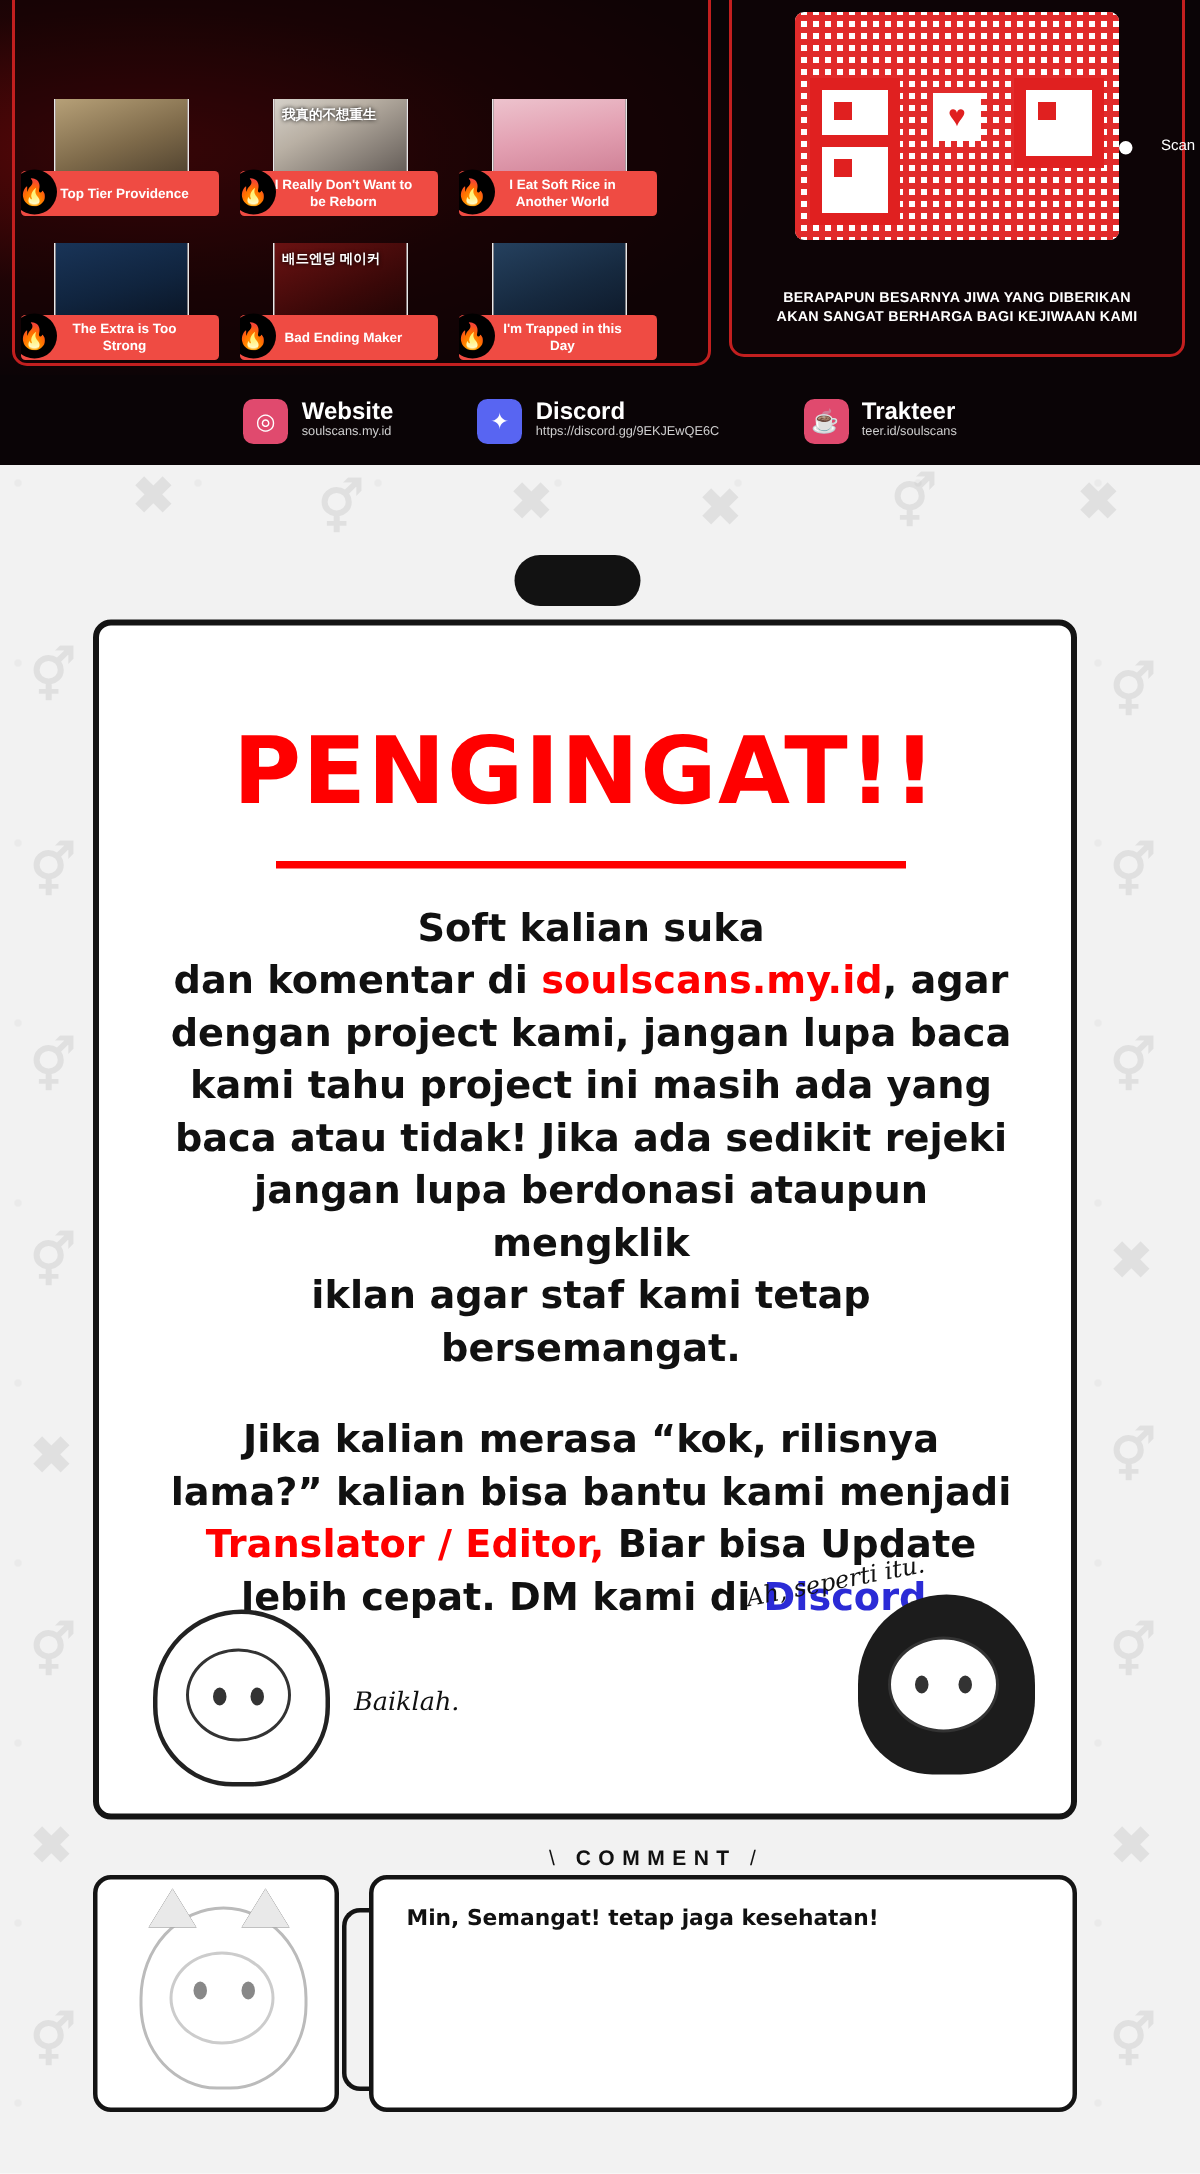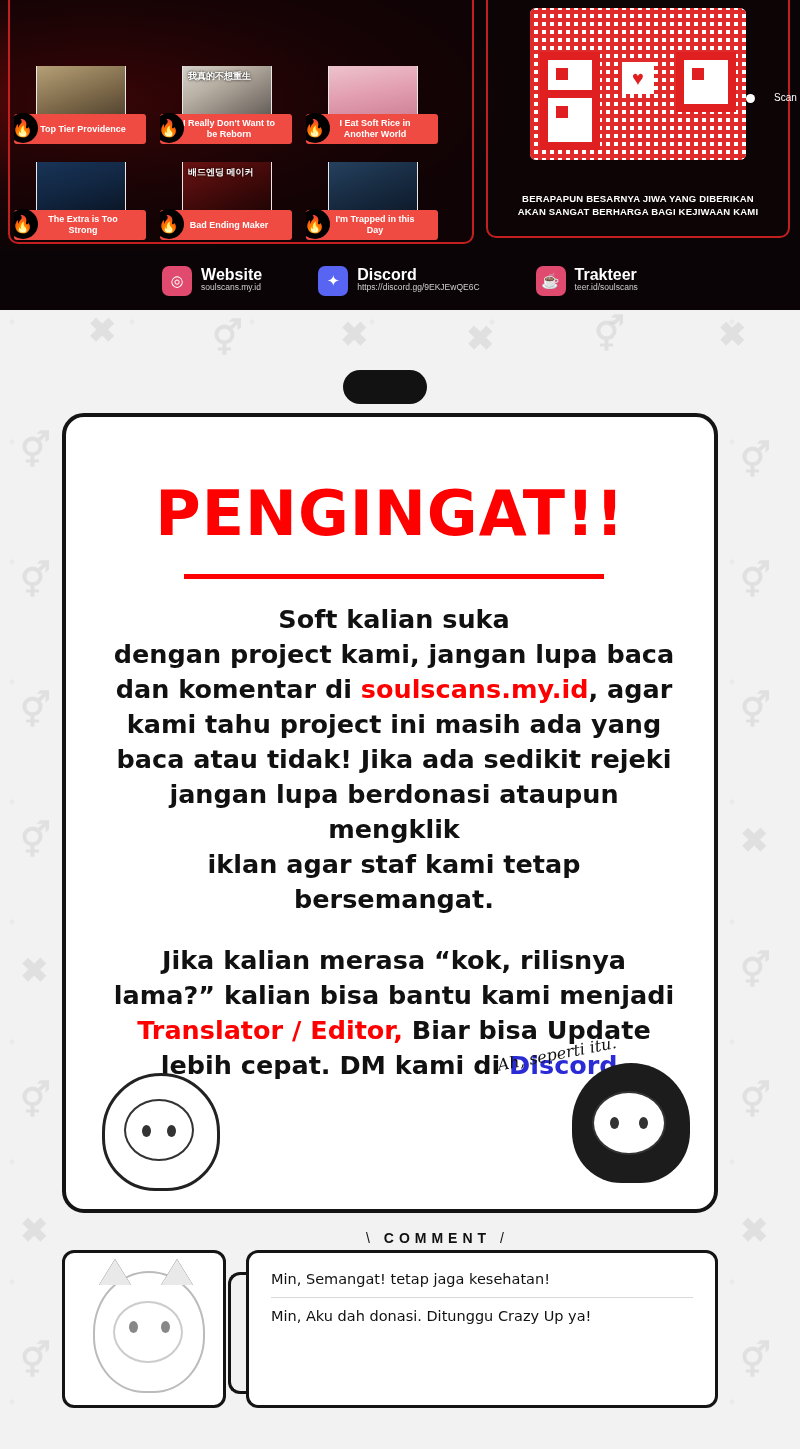--- a/index.html
+++ b/index.html
@@ -121,21 +121,21 @@
   .glyphs span{position:absolute;}
 
   .dots{
     position:absolute;left:343px;top:60px;width:84px;height:34px;
     background:#121212;border-radius:17px;
   }
 
   
   .main-card{
     position:absolute;left:62px;top:103px;width:656px;height:800px;
-    background:#fff;border:4px solid #141414;border-radius:22px;box-sizing:border-box;
+    background:#fff;border:4px solid #141414;border-radius:12px;box-sizing:border-box;
   }
   .pengingat{
     position:absolute;left:0;top:60px;width:100%;text-align:center;
     color:#ff0000;font-size:62px;font-weight:700;letter-spacing:1px;
     font-family:"DejaVu Sans", sans-serif;
   }
   .underline{
     position:absolute;left:118px;top:157px;width:420px;height:5px;background:#ff0000;
   }
   .body-text{
@@ -173,21 +173,21 @@
   .avatar-box{
     position:absolute;left:62px;top:940px;width:164px;height:158px;
     background:#fff;border:3px solid #141414;border-radius:12px;box-sizing:border-box;
   }
   .comment-box{
     position:absolute;left:246px;top:940px;width:472px;height:158px;
     background:#fff;border:3px solid #141414;border-radius:12px;box-sizing:border-box;
     padding:18px 22px;
   }
   .comment-line{
-    font-size:14.5px;font-weight:400;color:#111;padding-bottom:10px;margin-bottom:10px;
+    font-size:14.5px;font-weight:700;color:#111;padding-bottom:10px;margin-bottom:10px;
     border-bottom:1.5px solid #d9d9d9;font-family:"DejaVu Sans", sans-serif;
   }
   .comment-line:last-child{border-bottom:none;}
   .brace{
     position:absolute;left:228px;top:962px;width:18px;height:116px;
     border:3px solid #141414;border-right:none;border-radius:12px 0 0 12px;
   }
   
   .head{position:absolute;border-radius:50%;}
   .cl-hair{left:18px;top:22px;width:112px;height:112px;background:#fff;border:3px solid #222;border-radius:50% 50% 45% 45%;}
@@ -328,25 +328,25 @@
   </div>
 
   <div class="dots"></div>
 
   <div class="main-card">
     <div class="pengingat">PENGINGAT!!</div>
     <div class="underline"></div>
 
     <div class="body-text">
       <div>Soft kalian suka</div>
-      <div>dengan project kami, jangan lupa baca</div>
       <div>
         <span>dan komentar di</span>
         <span class="site">soulscans.my.id</span><span>, agar</span>
       </div>
+      <div>dengan project kami, jangan lupa baca</div>
       <div>kami tahu project ini masih ada yang</div>
       <div>baca atau tidak! Jika ada sedikit rejeki</div>
       <div>jangan lupa berdonasi ataupun mengklik</div>
       <div>iklan agar staf kami tetap bersemangat.</div>
 
       <div class="para2">Jika kalian merasa “kok, rilisnya</div>
       <div>lama?” kalian bisa bantu kami menjadi</div>
       <div>
         <span class="role">Translator / Editor,</span><span> Biar bisa Update</span>
       </div>
@@ -365,20 +365,21 @@
 
     <div class="chibi-right">
       <div class="head cr-hair"></div>
       <div class="head cr-face">
         <span class="cl-eye" style="left:16px;"></span>
         <span class="cl-eye" style="right:16px;"></span>
       </div>
     </div>
 
     <div class="hand-left">
+      <div>Baiklah.</div>
     </div>
     <div class="hand-right">Ah, seperti itu.</div>
   </div>
 
   <div class="comment-head">
     <span class="slash">\</span>&nbsp;<span>COMMENT</span>&nbsp;<span class="slash">/</span>
   </div>
 
   <div class="avatar-box">
     <div style="position:absolute;left:28px;top:18px;width:108px;height:118px;background:#fff;border:2px solid #bbb;border-radius:50% 50% 46% 46%;"></div>
@@ -386,15 +387,14 @@
     <span class="cl-eye" style="left:64px;top:68px;background:#888;"></span>
     <span class="cl-eye" style="left:96px;top:68px;background:#888;"></span>
     <div class="cat-ear" style="left:34px;top:6px;border-bottom-color:#e9e9e9;"></div>
     <div class="cat-ear" style="left:96px;top:6px;border-bottom-color:#e9e9e9;"></div>
   </div>
 
   <div class="brace"></div>
 
   <div class="comment-box">
     <div class="comment-line">Min, Semangat! tetap jaga kesehatan!</div>
-    <div class="comment-line">Min, Aku dah donasi. Ditunggu Crazy Up ya!</div>
   </div>
 </div>
 
 </body></html>

